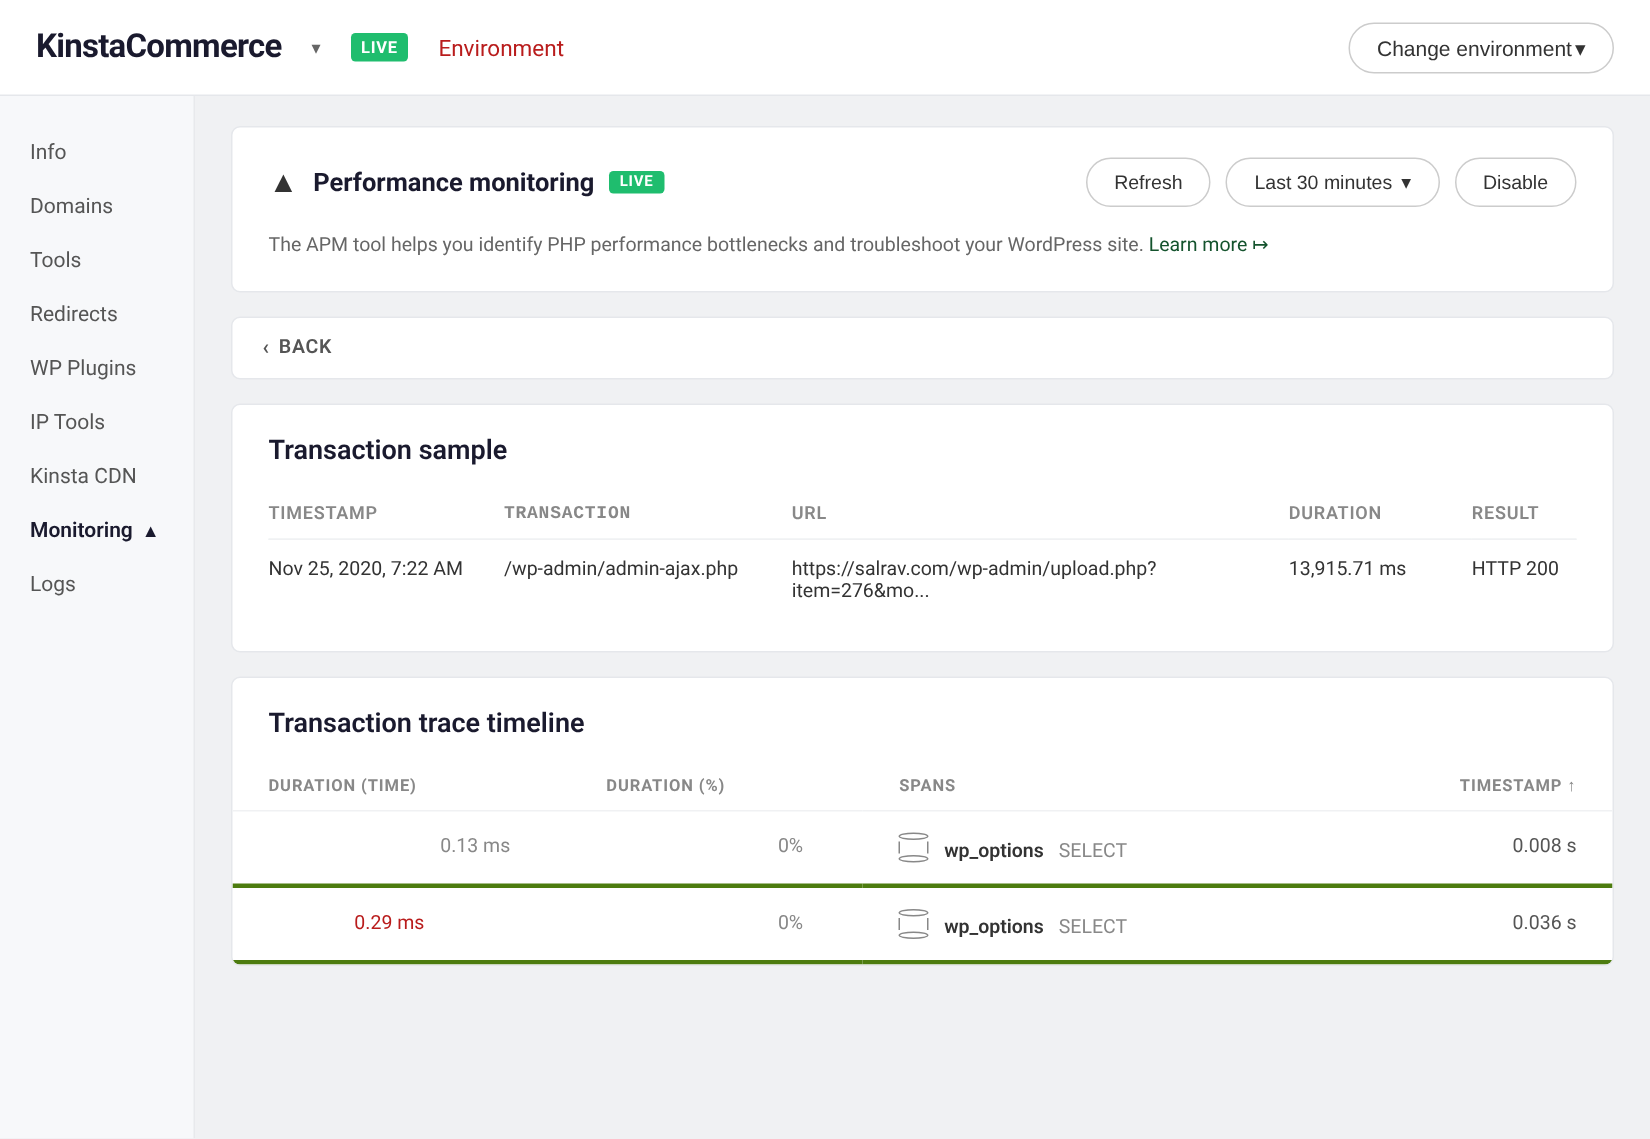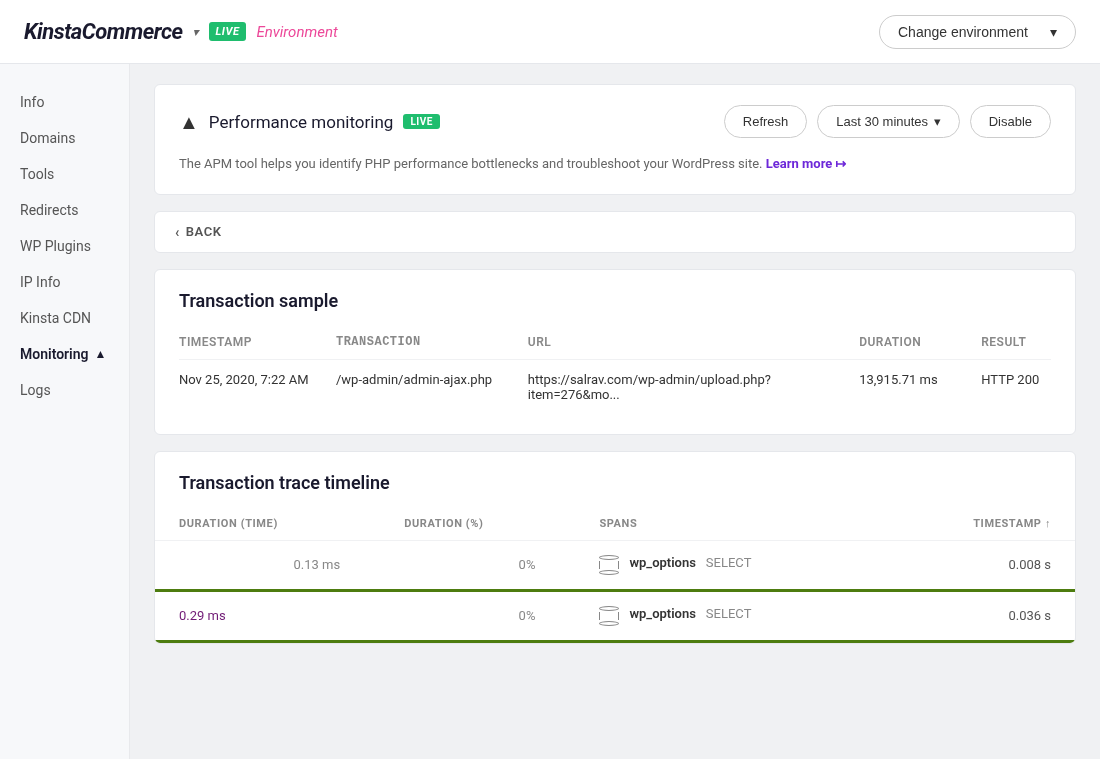--- a/index.html
+++ b/index.html
@@ -19,22 +19,21 @@
       align-items: center;
       justify-content: space-between;
       padding: 0 24px;
       height: 64px;
       background: #fff;
       border-bottom: 1px solid #e5e7eb;
     }
     .top-header-left {
       display: flex;
       align-items: center;
-      gap: 10px;
-      font-style: italic;
+      gap: 20px;
     }
     .logo-text {
       font-size: 22px;
       font-weight: 700;
       color: #1a1a2e;
       letter-spacing: -0.5px;
     }
     .logo-chevron {
       font-size: 12px;
       color: #666;
@@ -43,27 +42,27 @@
       background: #1fbd6e;
       color: #fff;
       font-size: 11px;
       font-weight: 700;
       padding: 3px 7px;
       border-radius: 3px;
       letter-spacing: 0.5px;
     }
     .env-label {
       font-size: 15px;
-      color: #ec4899;
+      color: #b91c1c;
       font-weight: 400;
     }
     .change-env-btn {
       display: flex;
       align-items: center;
-      gap: 22px;
+      gap: 2px;
       border: 1.5px solid #ccc;
       border-radius: 20px;
       padding: 8px 18px;
       background: #fff;
       cursor: pointer;
       font-size: 14px;
       color: #333;
       font-weight: 500;
     }
 
@@ -126,21 +125,21 @@
     .perf-title-group {
       display: flex;
       align-items: center;
       gap: 10px;
     }
     .perf-icon {
       font-size: 20px;
     }
     .perf-title {
       font-size: 17px;
-      font-weight: 400;
+      font-weight: 700;
       color: #1a1a2e;
     }
     .live-badge-small {
       background: #1fbd6e;
       color: #fff;
       font-size: 10px;
       font-weight: 700;
       padding: 2px 7px;
       border-radius: 3px;
       letter-spacing: 0.5px;
@@ -162,23 +161,23 @@
       align-items: center;
       gap: 6px;
     }
     .perf-desc {
       padding: 0 24px 20px;
       font-size: 13px;
       color: #666;
       line-height: 1.5;
     }
     .perf-desc a {
-      color: #6d28d9;
+      color: #14532d;
       text-decoration: none;
-      font-weight: 700;
+      font-weight: 400;
     }
 
     
     .back-card {
       background: #fff;
       border-radius: 6px;
       border: 1px solid #e5e7eb;
       padding: 12px 20px;
     }
     .back-btn {
@@ -255,21 +254,21 @@
       font-size: 13px;
       color: #555;
       border-bottom: 3px solid #4d7c0f;
       margin-top: 33px;
     }
     .trace-table td.align-right {
       text-align: right;
     }
     .span-cell {
       display: flex;
-      align-items: flex-start;
+      align-items: flex-end;
       gap: 10px;
     }
     .db-icon {
       display: flex;
       flex-direction: column;
       align-items: center;
       gap: 1px;
       color: #888;
     }
     .db-icon .ellipse {
@@ -327,21 +326,21 @@
     <div class="sidebar-item">
       <span>Tools</span>
     </div>
     <div class="sidebar-item">
       <span>Redirects</span>
     </div>
     <div class="sidebar-item">
       <span>WP Plugins</span>
     </div>
     <div class="sidebar-item">
-      <span>IP Info</span>
+      <span>IP Tools</span>
     </div>
     <div class="sidebar-item">
       <span>Kinsta CDN</span>
     </div>
     <div class="sidebar-item active">
       <span>Monitoring</span>
       <span class="monitoring-icon">▲</span>
     </div>
     <div class="sidebar-item">
       <span>Logs</span>
@@ -454,21 +453,21 @@
                   <div class="ellipse-bottom"></div>
                 </div>
                 <span class="span-name">wp_options</span>
                 <span class="span-type">SELECT</span>
               </div>
             </td>
             <td class="align-right">0.008 s</td>
           </tr>
 
           <tr>
-            <td style="color:#701a75; text-align:left; padding-right:40px;">0.29 ms</td>
+            <td style="color:#b91c1c; text-align:center; padding-right:40px;">0.29 ms</td>
             <td style="color:#888; text-align:right; padding-right:40px;">0%</td>
             <td>
               <div class="span-cell">
                 <div class="db-icon">
                   <div class="ellipse"></div>
                   <div class="cylinder-body"></div>
                   <div class="ellipse-bottom"></div>
                 </div>
                 <span class="span-name">wp_options</span>
                 <span class="span-type">SELECT</span>

